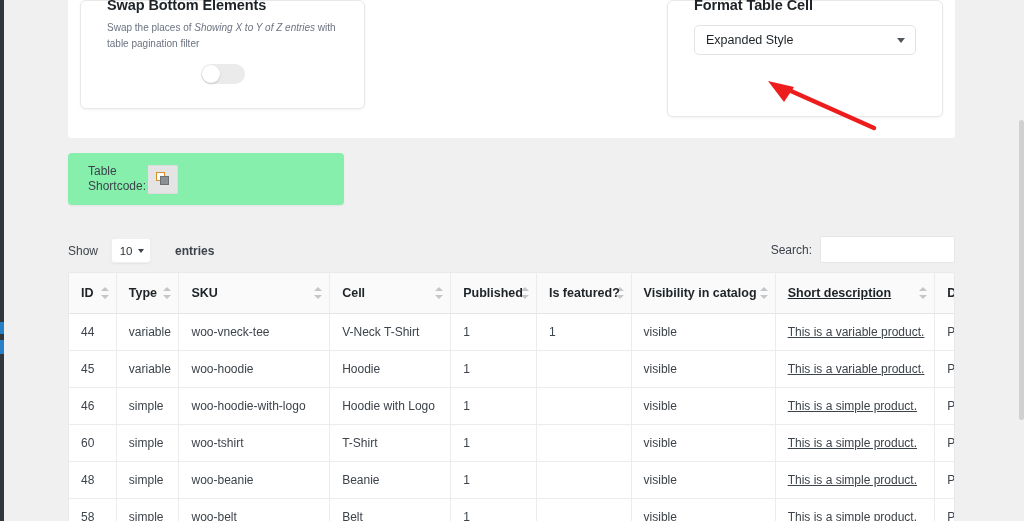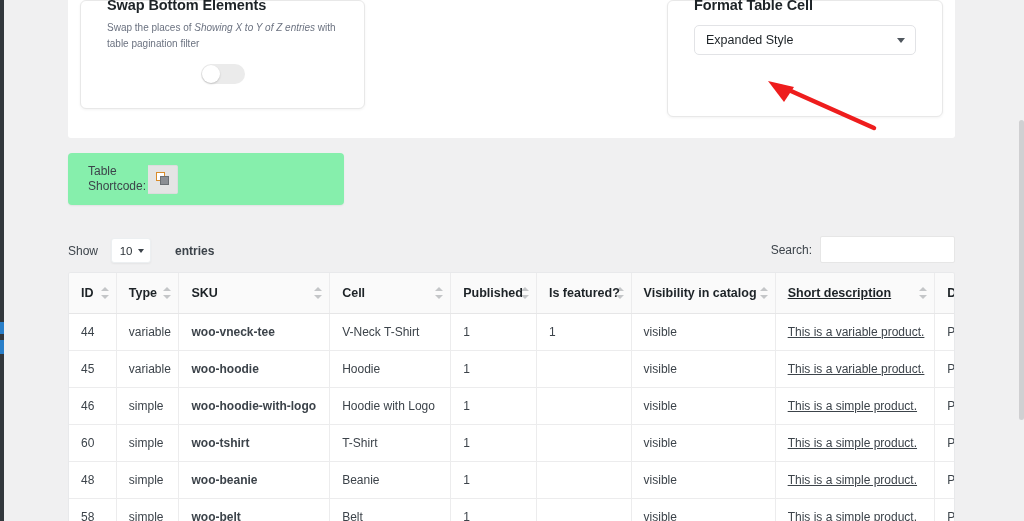--- a/index.html
+++ b/index.html
@@ -155,21 +155,21 @@
   }
   .sort-ico .up, .sort-ico .dn {
     position: absolute; left: 0; width: 0; height: 0;
     border-left: 4px solid transparent; border-right: 4px solid transparent;
   }
   .sort-ico .up { top: 0; border-bottom: 4px solid #3c434a; }
   .sort-ico .dn { bottom: 0; border-top: 4px solid #3c434a; }
 
   .c-id   { width: 43px;  }
   .c-type { width: 57px;  }
-  .c-sku  { width: 137px; font-weight: bold; }
+  .c-sku  { width: 137px; }
   .c-name { width: 110px; }
   .c-pub  { width: 78px;  }
   .c-feat { width: 86px;  }
   .c-vis  { width: 131px; }
   .c-short{ width: 145px; text-decoration: underline; }
   .c-desc { width: 213px; }
 </style>
 </head>
 <body>
 

